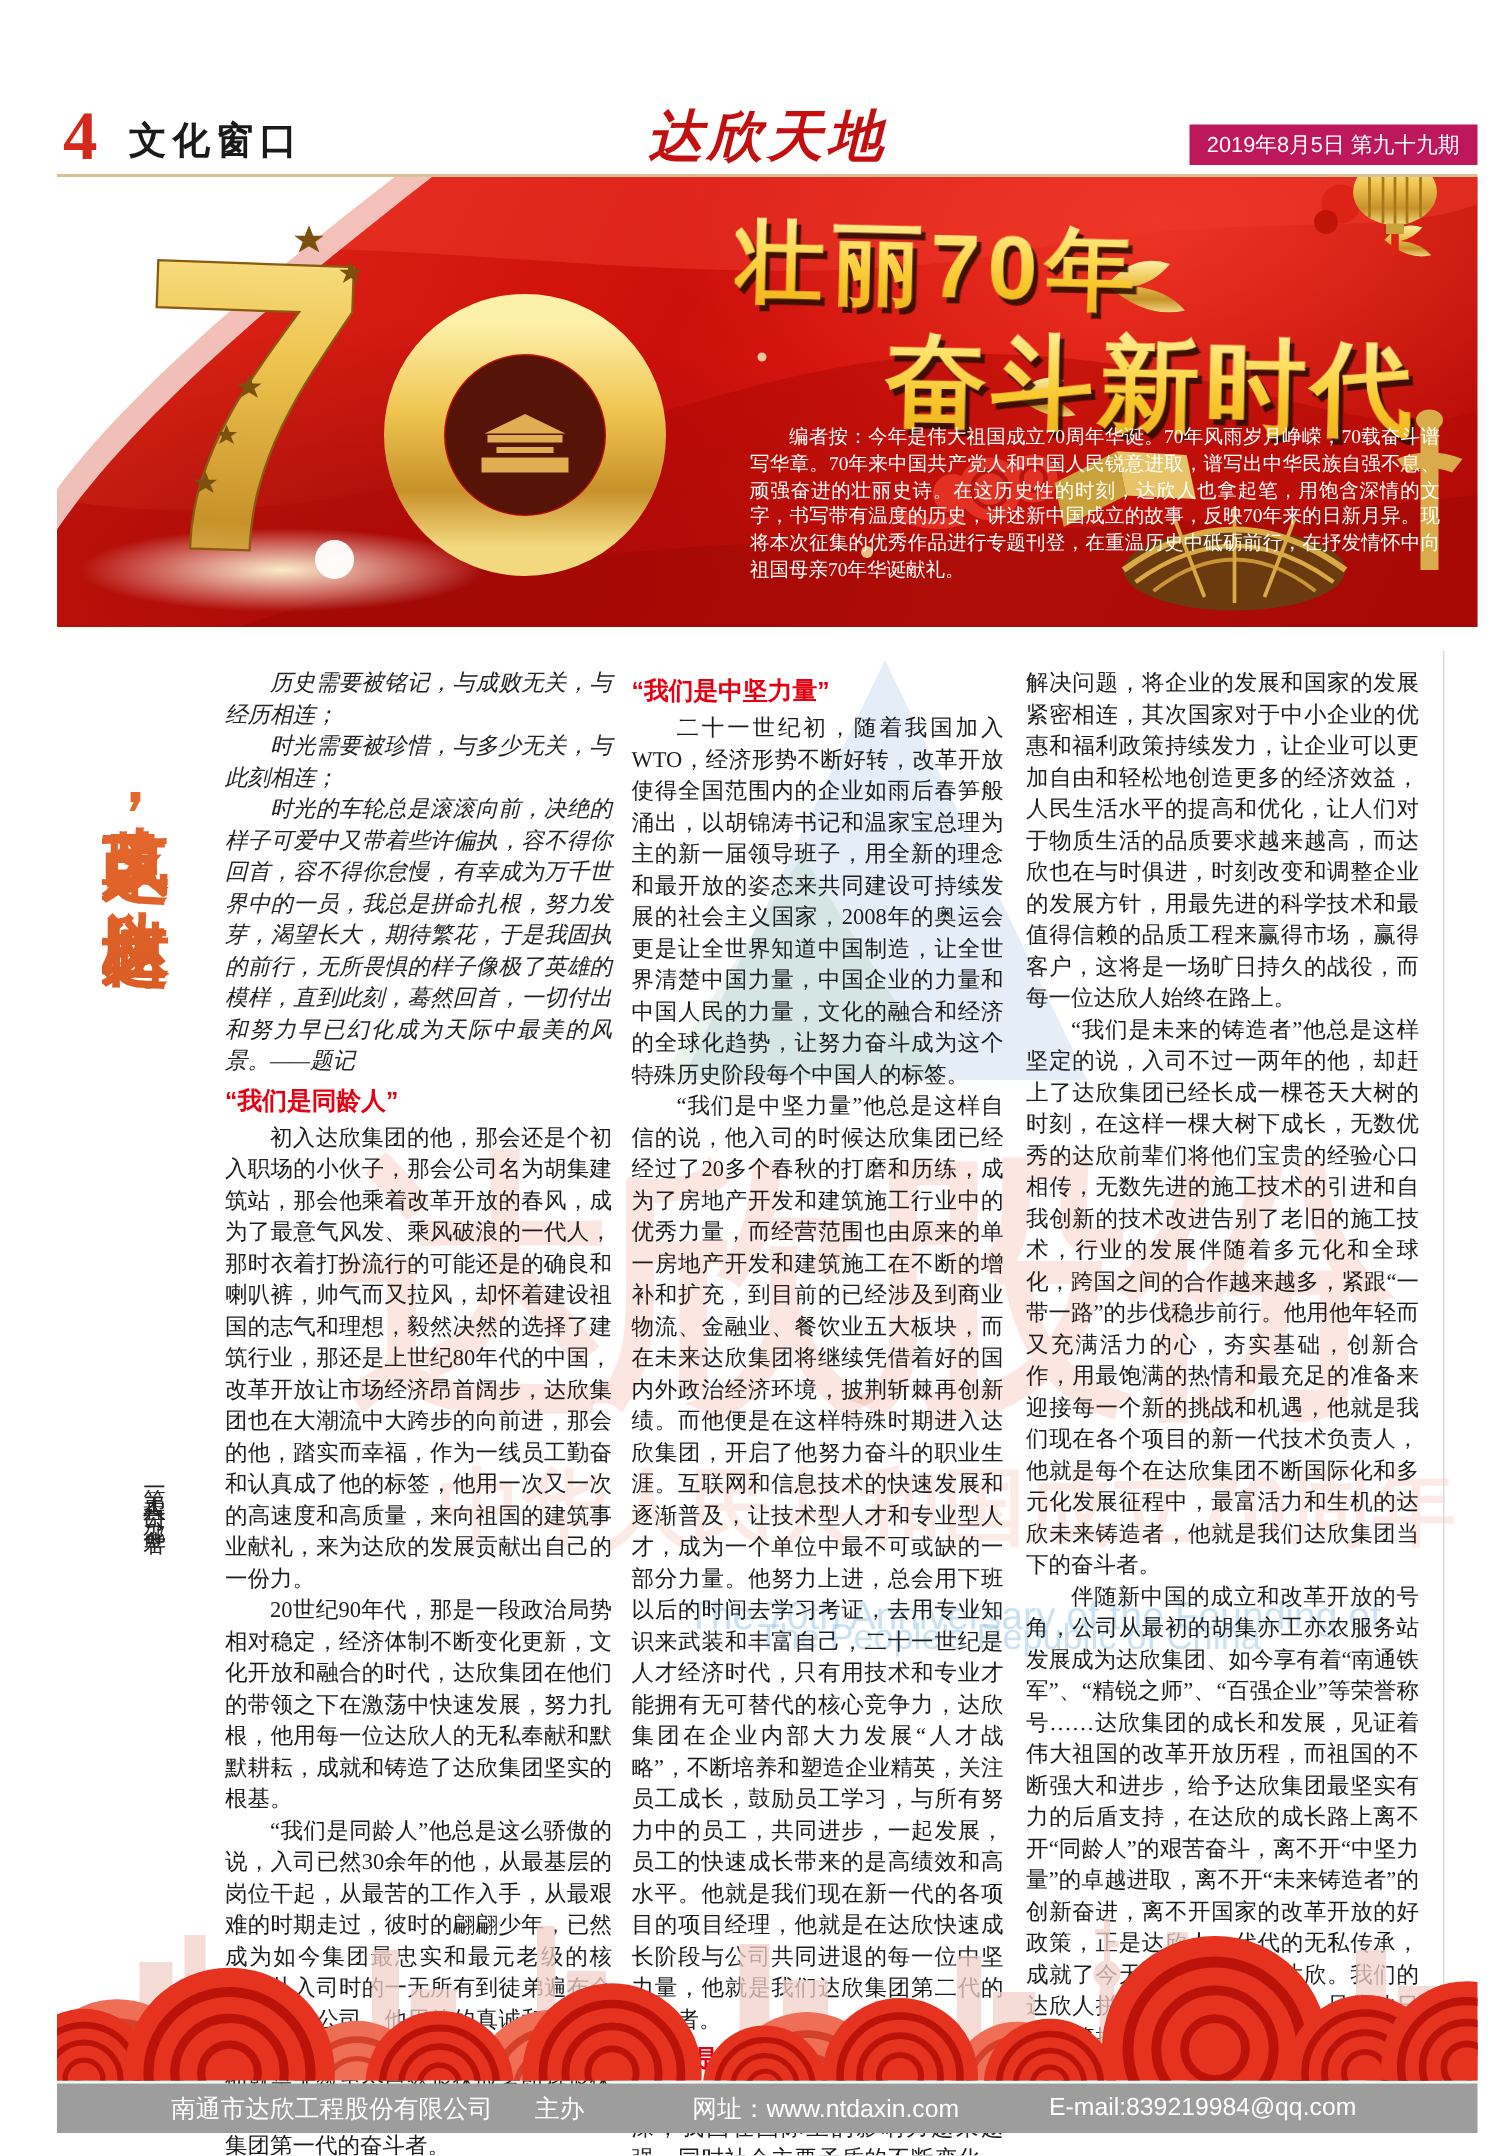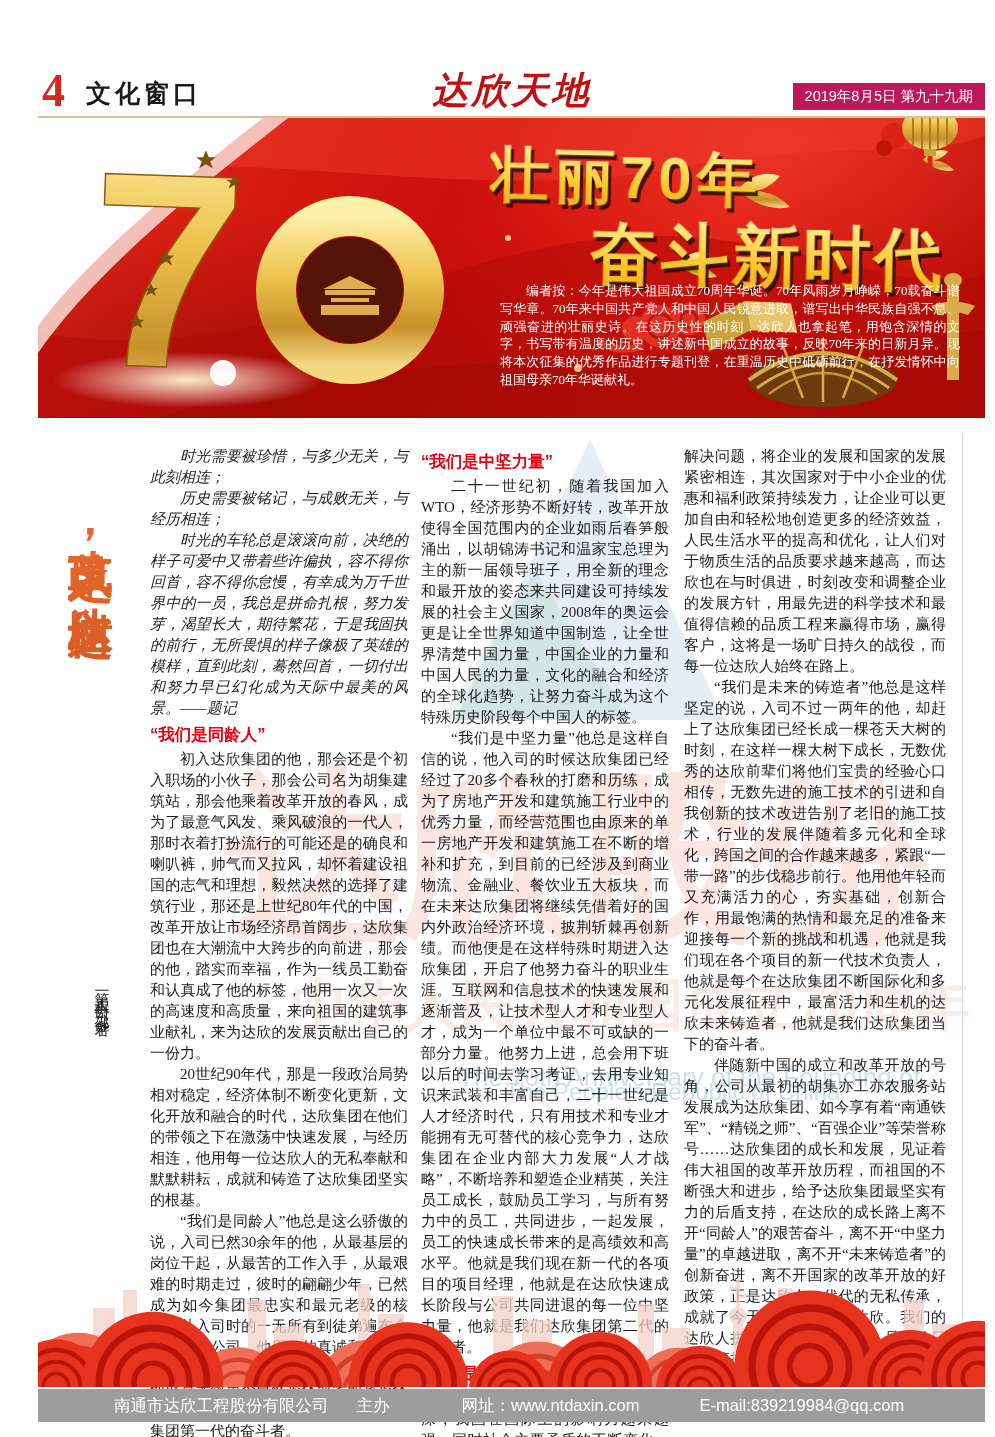--- a/index.html
+++ b/index.html
@@ -199,27 +199,27 @@
   <div class="wm wm-cn">中华人民共和国成立70周年</div>
   <div class="wm wm-en1">The 70th Anniversary of the Founding of</div>
   <div class="wm wm-en2">The People's Republic of China</div>
 
   <div class="vtitle">改革之风，达欣之树</div>
   <div class="byline">第一工程公司 邵华君</div>
   <div class="right-rule"></div>
 
   <div class="col col-1">
     <div class="poem">
+      <p>历史需要被铭记，与成败无关，与经历相连；</p>
       <p>时光需要被珍惜，与多少无关，与此刻相连；</p>
-      <p>历史需要被铭记，与成败无关，与经历相连；</p>
       <p>时光的车轮总是滚滚向前，决绝的样子可爱中又带着些许偏执，容不得你回首，容不得你怠慢，有幸成为万千世界中的一员，我总是拼命扎根，努力发芽，渴望长大，期待繁花，于是我固执的前行，无所畏惧的样子像极了英雄的模样，直到此刻，蓦然回首，一切付出和努力早已幻化成为天际中最美的风景。——题记</p>
     </div>
     <div class="sec-heading">“我们是同龄人”</div>
     <p>初入达欣集团的他，那会还是个初入职场的小伙子，那会公司名为胡集建筑站，那会他乘着改革开放的春风，成为了最意气风发、乘风破浪的一代人，那时衣着打扮流行的可能还是的确良和喇叭裤，帅气而又拉风，却怀着建设祖国的志气和理想，毅然决然的选择了建筑行业，那还是上世纪80年代的中国，改革开放让市场经济昂首阔步，达欣集团也在大潮流中大跨步的向前进，那会的他，踏实而幸福，作为一线员工勤奋和认真成了他的标签，他用一次又一次的高速度和高质量，来向祖国的建筑事业献礼，来为达欣的发展贡献出自己的一份力。</p>
-    <p>20世纪90年代，那是一段政治局势相对稳定，经济体制不断变化更新，文化开放和融合的时代，达欣集团在他们的带领之下在激荡中快速发展，与经历相连，他用每一位达欣人的无私奉献和默默耕耘，成就和铸造了达欣集团坚实的根基。</p>
+    <p>20世纪90年代，那是一段政治局势相对稳定，经济体制不断变化更新，文化开放和融合的时代，达欣集团在他们的带领之下在激荡中快速发展，努力扎根，他用每一位达欣人的无私奉献和默默耕耘，成就和铸造了达欣集团坚实的根基。</p>
     <p>“我们是同龄人”他总是这么骄傲的说，入司已然30余年的他，从最基层的岗位干起，从最苦的工作入手，从最艰难的时期走过，彼时的翩翩少年，已然成为如今集团最忠实和最元老级的核心，从入司时的一无所有到徒弟遍布全国各个分公司，他用他的真诚和踏实，为达欣的发展奠定了坚不可摧的根基，他就是无数至今已然退休或者即将退休的达欣最初的追梦者，他就是我们达欣集团第一代的奋斗者。</p>
   </div>
 
   <div class="col col-2">
     <div class="sec-heading">“我们是中坚力量”</div>
     <p>二十一世纪初，随着我国加入WTO，经济形势不断好转，改革开放使得全国范围内的企业如雨后春笋般涌出，以胡锦涛书记和温家宝总理为主的新一届领导班子，用全新的理念和最开放的姿态来共同建设可持续发展的社会主义国家，2008年的奥运会更是让全世界知道中国制造，让全世界清楚中国力量，中国企业的力量和中国人民的力量，文化的融合和经济的全球化趋势，让努力奋斗成为这个特殊历史阶段每个中国人的标签。</p>
     <p>“我们是中坚力量”他总是这样自信的说，他入司的时候达欣集团已经经过了20多个春秋的打磨和历练，成为了房地产开发和建筑施工行业中的优秀力量，而经营范围也由原来的单一房地产开发和建筑施工在不断的增补和扩充，到目前的已经涉及到商业物流、金融业、餐饮业五大板块，而在未来达欣集团将继续凭借着好的国内外政治经济环境，披荆斩棘再创新绩。而他便是在这样特殊时期进入达欣集团，开启了他努力奋斗的职业生涯。互联网和信息技术的快速发展和逐渐普及，让技术型人才和专业型人才，成为一个单位中最不可或缺的一部分力量。他努力上进，总会用下班以后的时间去学习考证，去用专业知识来武装和丰富自己，二十一世纪是人才经济时代，只有用技术和专业才能拥有无可替代的核心竞争力，达欣集团在企业内部大力发展“人才战略”，不断培养和塑造企业精英，关注员工成长，鼓励员工学习，与所有努力中的员工，共同进步，一起发展，员工的快速成长带来的是高绩效和高水平。他就是我们现在新一代的各项目的项目经理，他就是在达欣快速成长阶段与公司共同进退的每一位中坚力量，他就是我们达欣集团第二代的奋斗者。</p>
     <div class="sec-heading">“我们是未来铸造者”</div>
     <p>伴随着经济全球化水平的不断加深，我国在国际上的影响力越来越强，同时社会主要矛盾的不断变化，要求我们必须时刻深化改革，用发展的眼光看问题，用创新的思路</p>
   </div>

